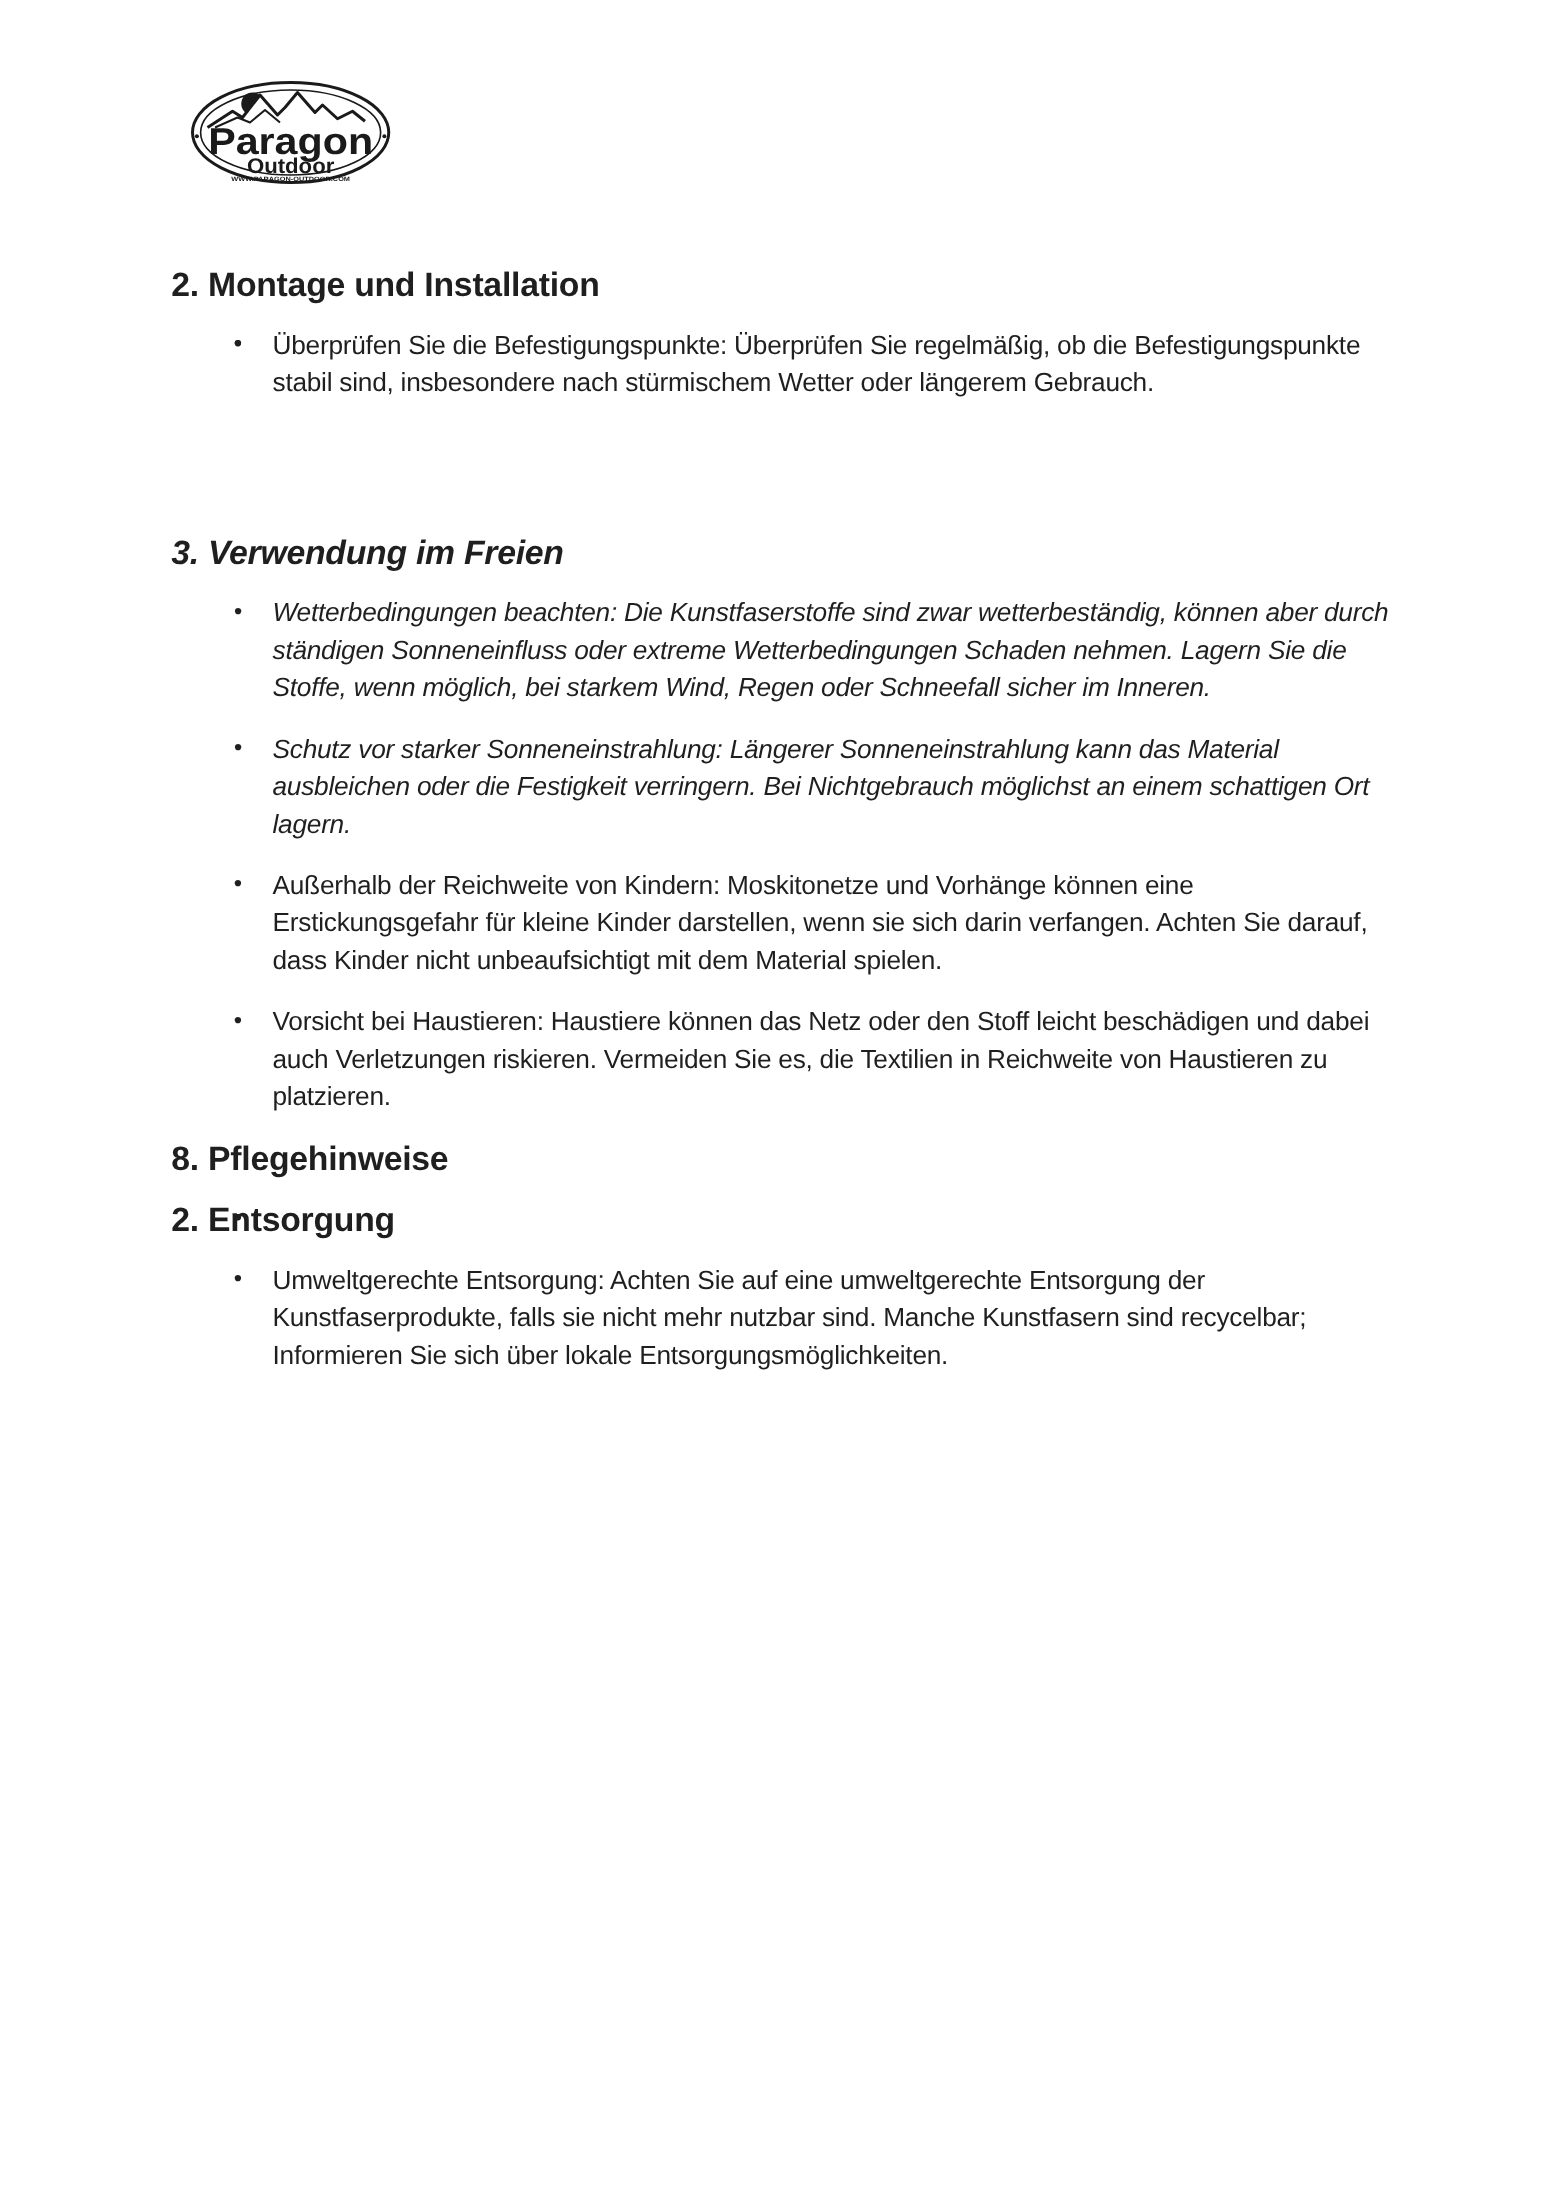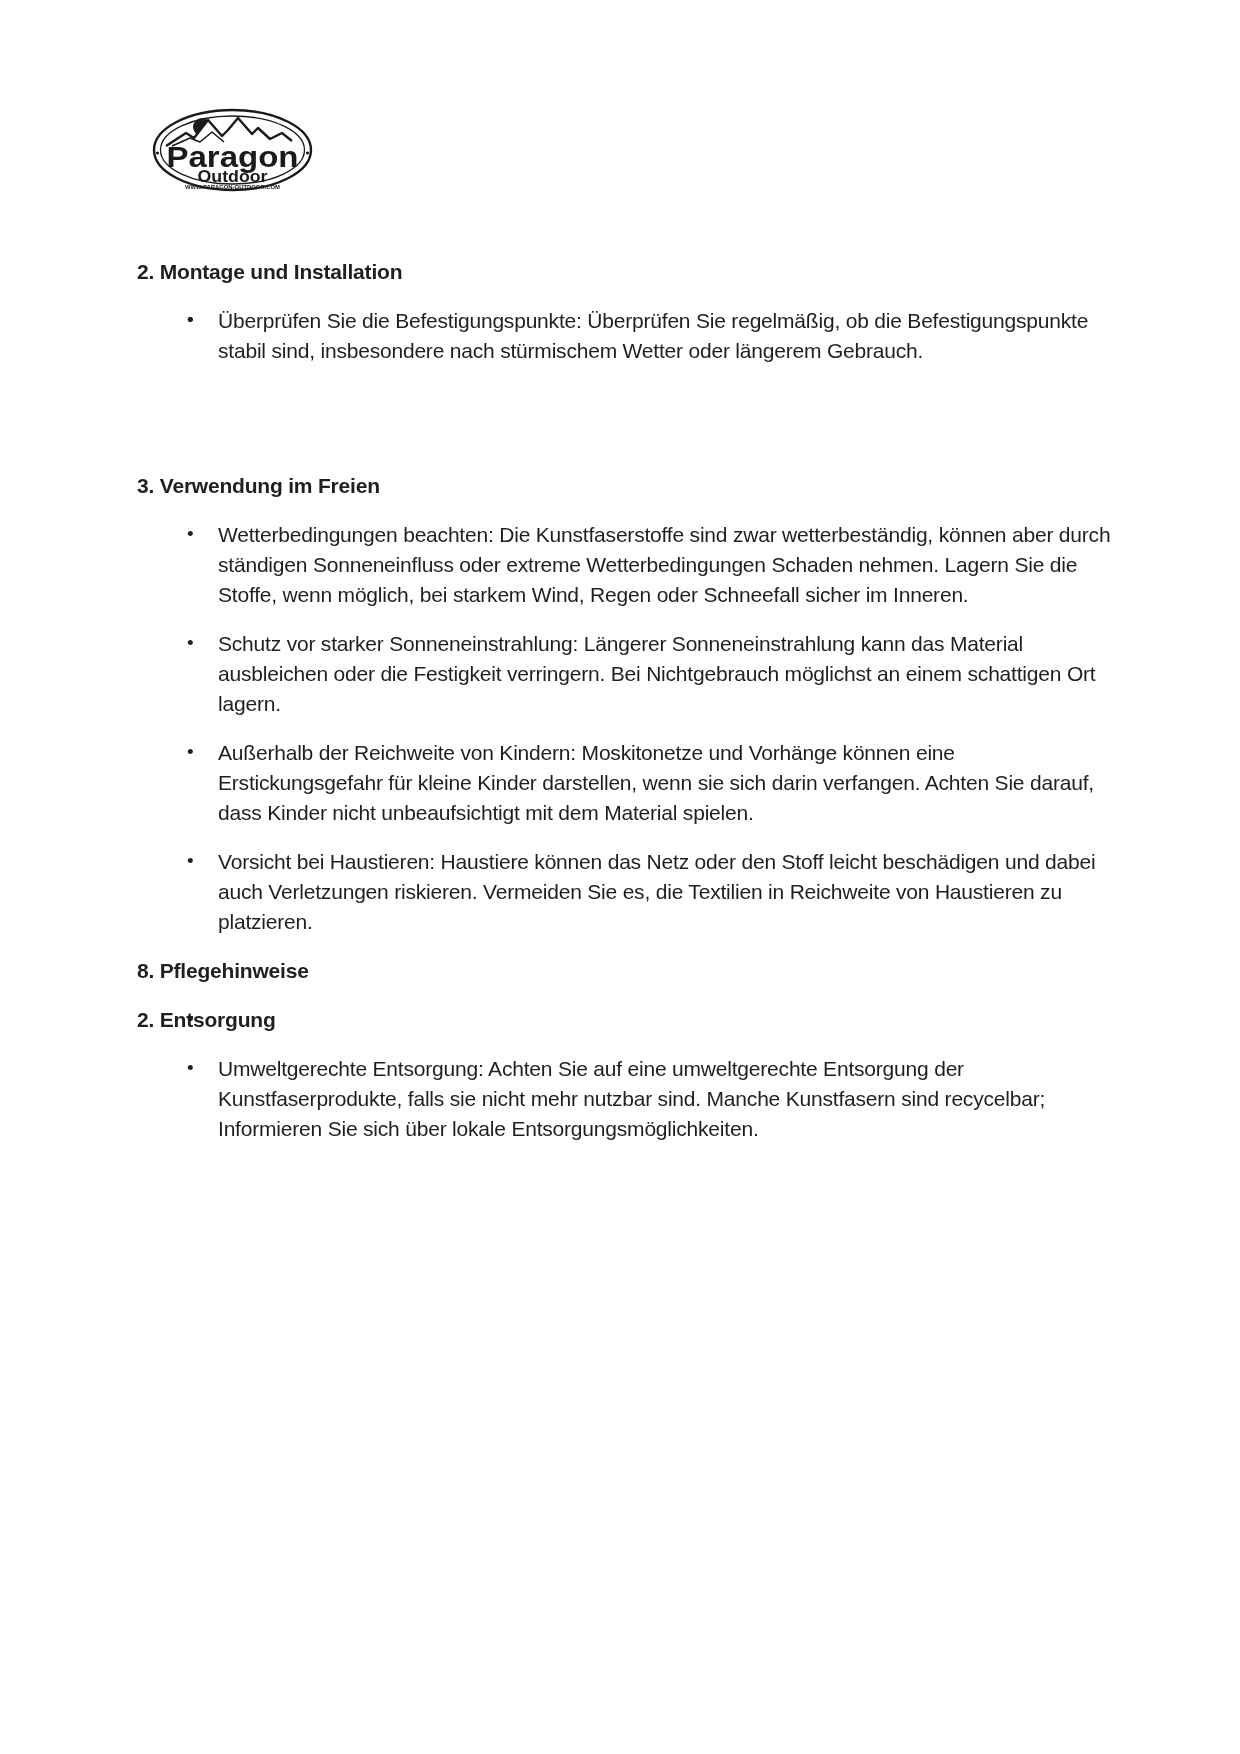--- a/index.html
+++ b/index.html
@@ -4,36 +4,36 @@
 <title>Document</title>
 <style>
   html, body { margin: 0; padding: 0; background: #ffffff; }
   .page {
     position: relative;
     width: 1240px;
     height: 1754px;
     margin: 0 auto;
     background: #ffffff;
     box-sizing: border-box;
-    padding: 108px 115px 0 137px;
+    padding: 64px 115px 0 137px;
     font-family: "Liberation Sans", sans-serif;
     color: #1f1f1f;
     overflow: hidden;
   }
   .logo-wrap {
     margin-left: 13px;
     width: 165px;
     height: 84px;
     margin-bottom: 65px;
   }
   .logo-wrap svg { display: block; }
   section.doc-section { display: flow-root; }
-  section.gap-large { margin-top: 86px; }
+  section.gap-large { margin-top: 86px; font-style: italic; }
   h3.sec-heading {
-    font-size: 21px;
+    font-size: 27px;
     line-height: 30px;
     font-weight: bold;
     margin: 0 0 19px 0;
     letter-spacing: -0.2px;
   }
   ul.bullets {
     list-style: none;
     margin: 0;
     padding: 0 0 0 81px;
   }

